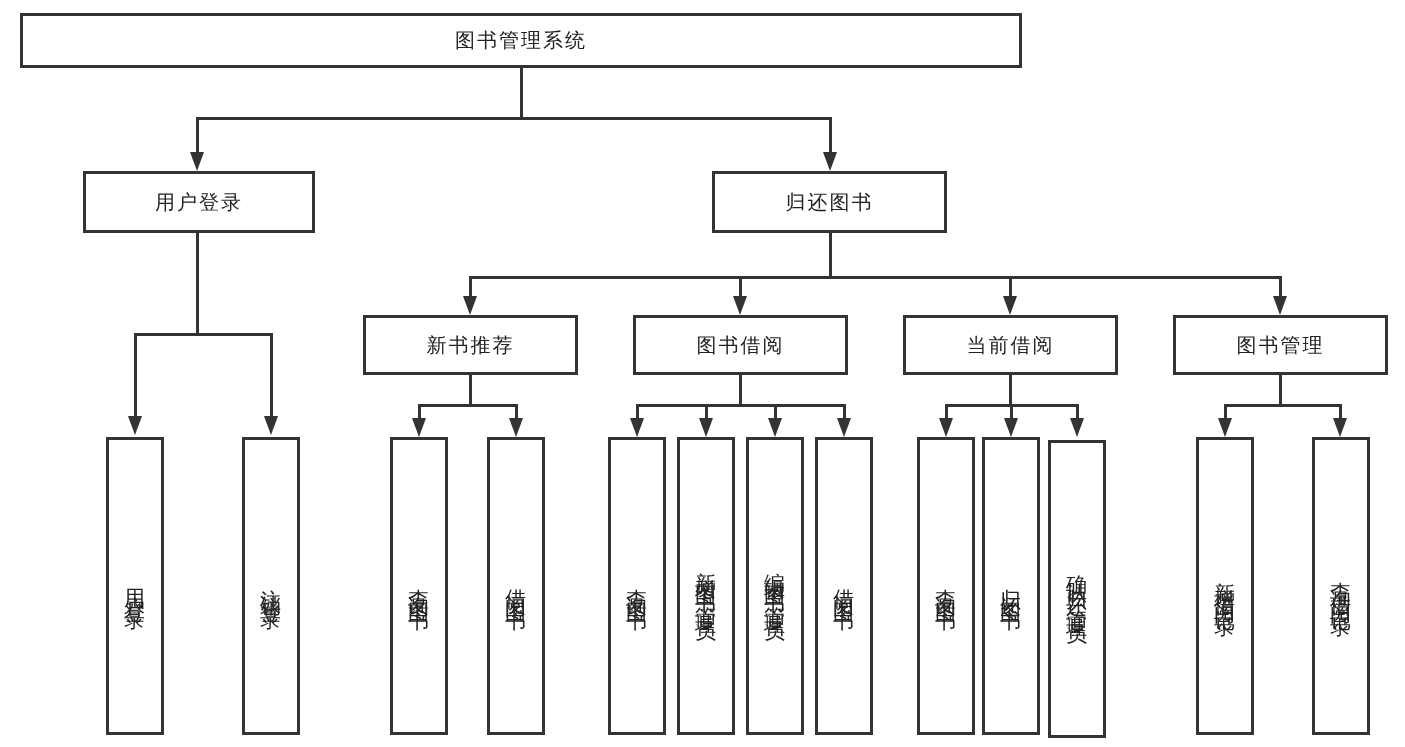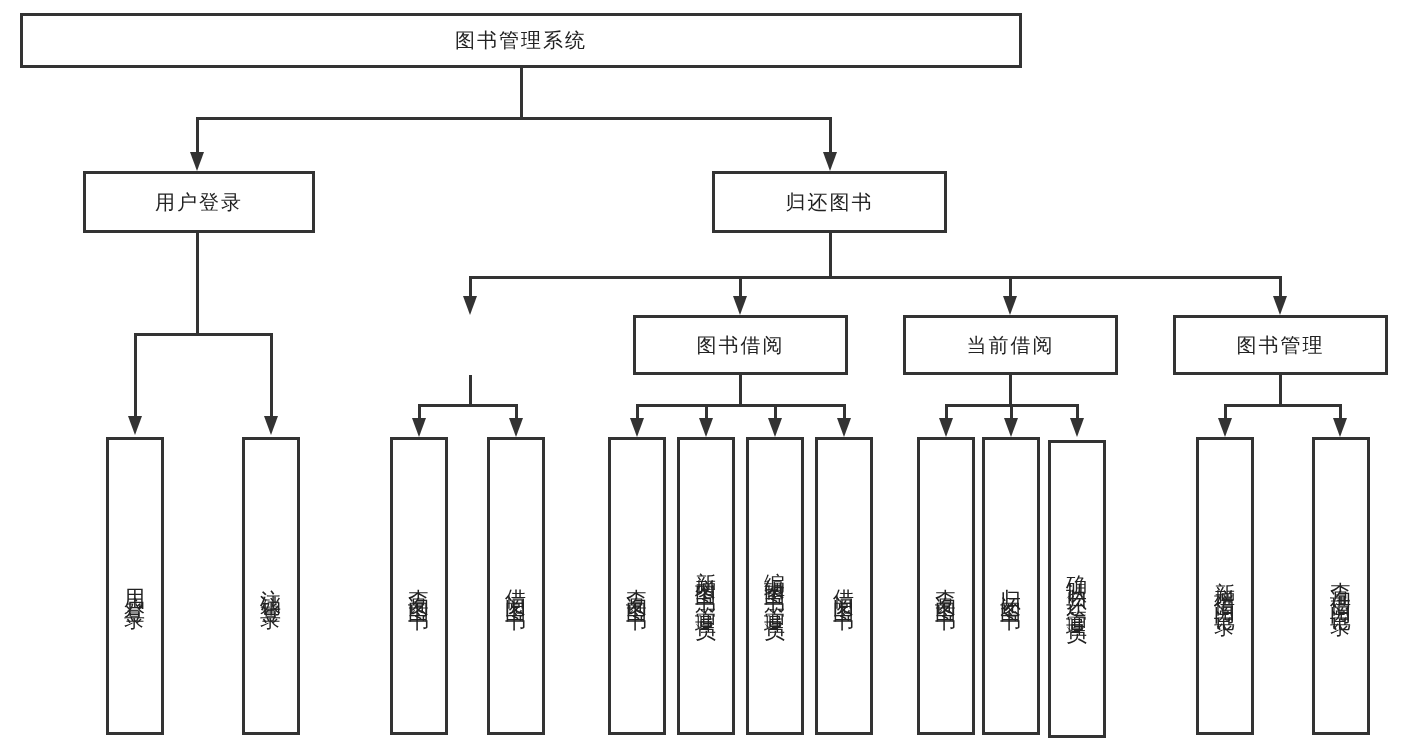--- a/index.html
+++ b/index.html
@@ -67,20 +67,21 @@
   <div class="hline" style="left:469px;top:276px;width:813px"></div>
   <div class="vline" style="left:469px;top:276px;height:22px"></div>
   <div class="arrow" style="left:463px;top:296px"></div>
   <div class="vline" style="left:739px;top:276px;height:22px"></div>
   <div class="arrow" style="left:733px;top:296px"></div>
   <div class="vline" style="left:1009px;top:276px;height:22px"></div>
   <div class="arrow" style="left:1003px;top:296px"></div>
   <div class="vline" style="left:1279px;top:276px;height:22px"></div>
   <div class="arrow" style="left:1273px;top:296px"></div>
 
+  <div class="box" style="left:363px;top:315px;width:215px;height:60px">新书推荐</div>
   <div class="box" style="left:903px;top:315px;width:215px;height:60px">当前借阅</div>
   <div class="box" style="left:633px;top:315px;width:215px;height:60px">图书借阅</div>
   <div class="box" style="left:1173px;top:315px;width:215px;height:60px">图书管理</div>
 
   <div class="vline" style="left:469px;top:375px;height:32px"></div>
   <div class="hline" style="left:418px;top:404px;width:100px"></div>
   <div class="vline" style="left:418px;top:404px;height:16px"></div>
   <div class="arrow" style="left:412px;top:418px"></div>
   <div class="vline" style="left:515px;top:404px;height:16px"></div>
   <div class="arrow" style="left:509px;top:418px"></div>

